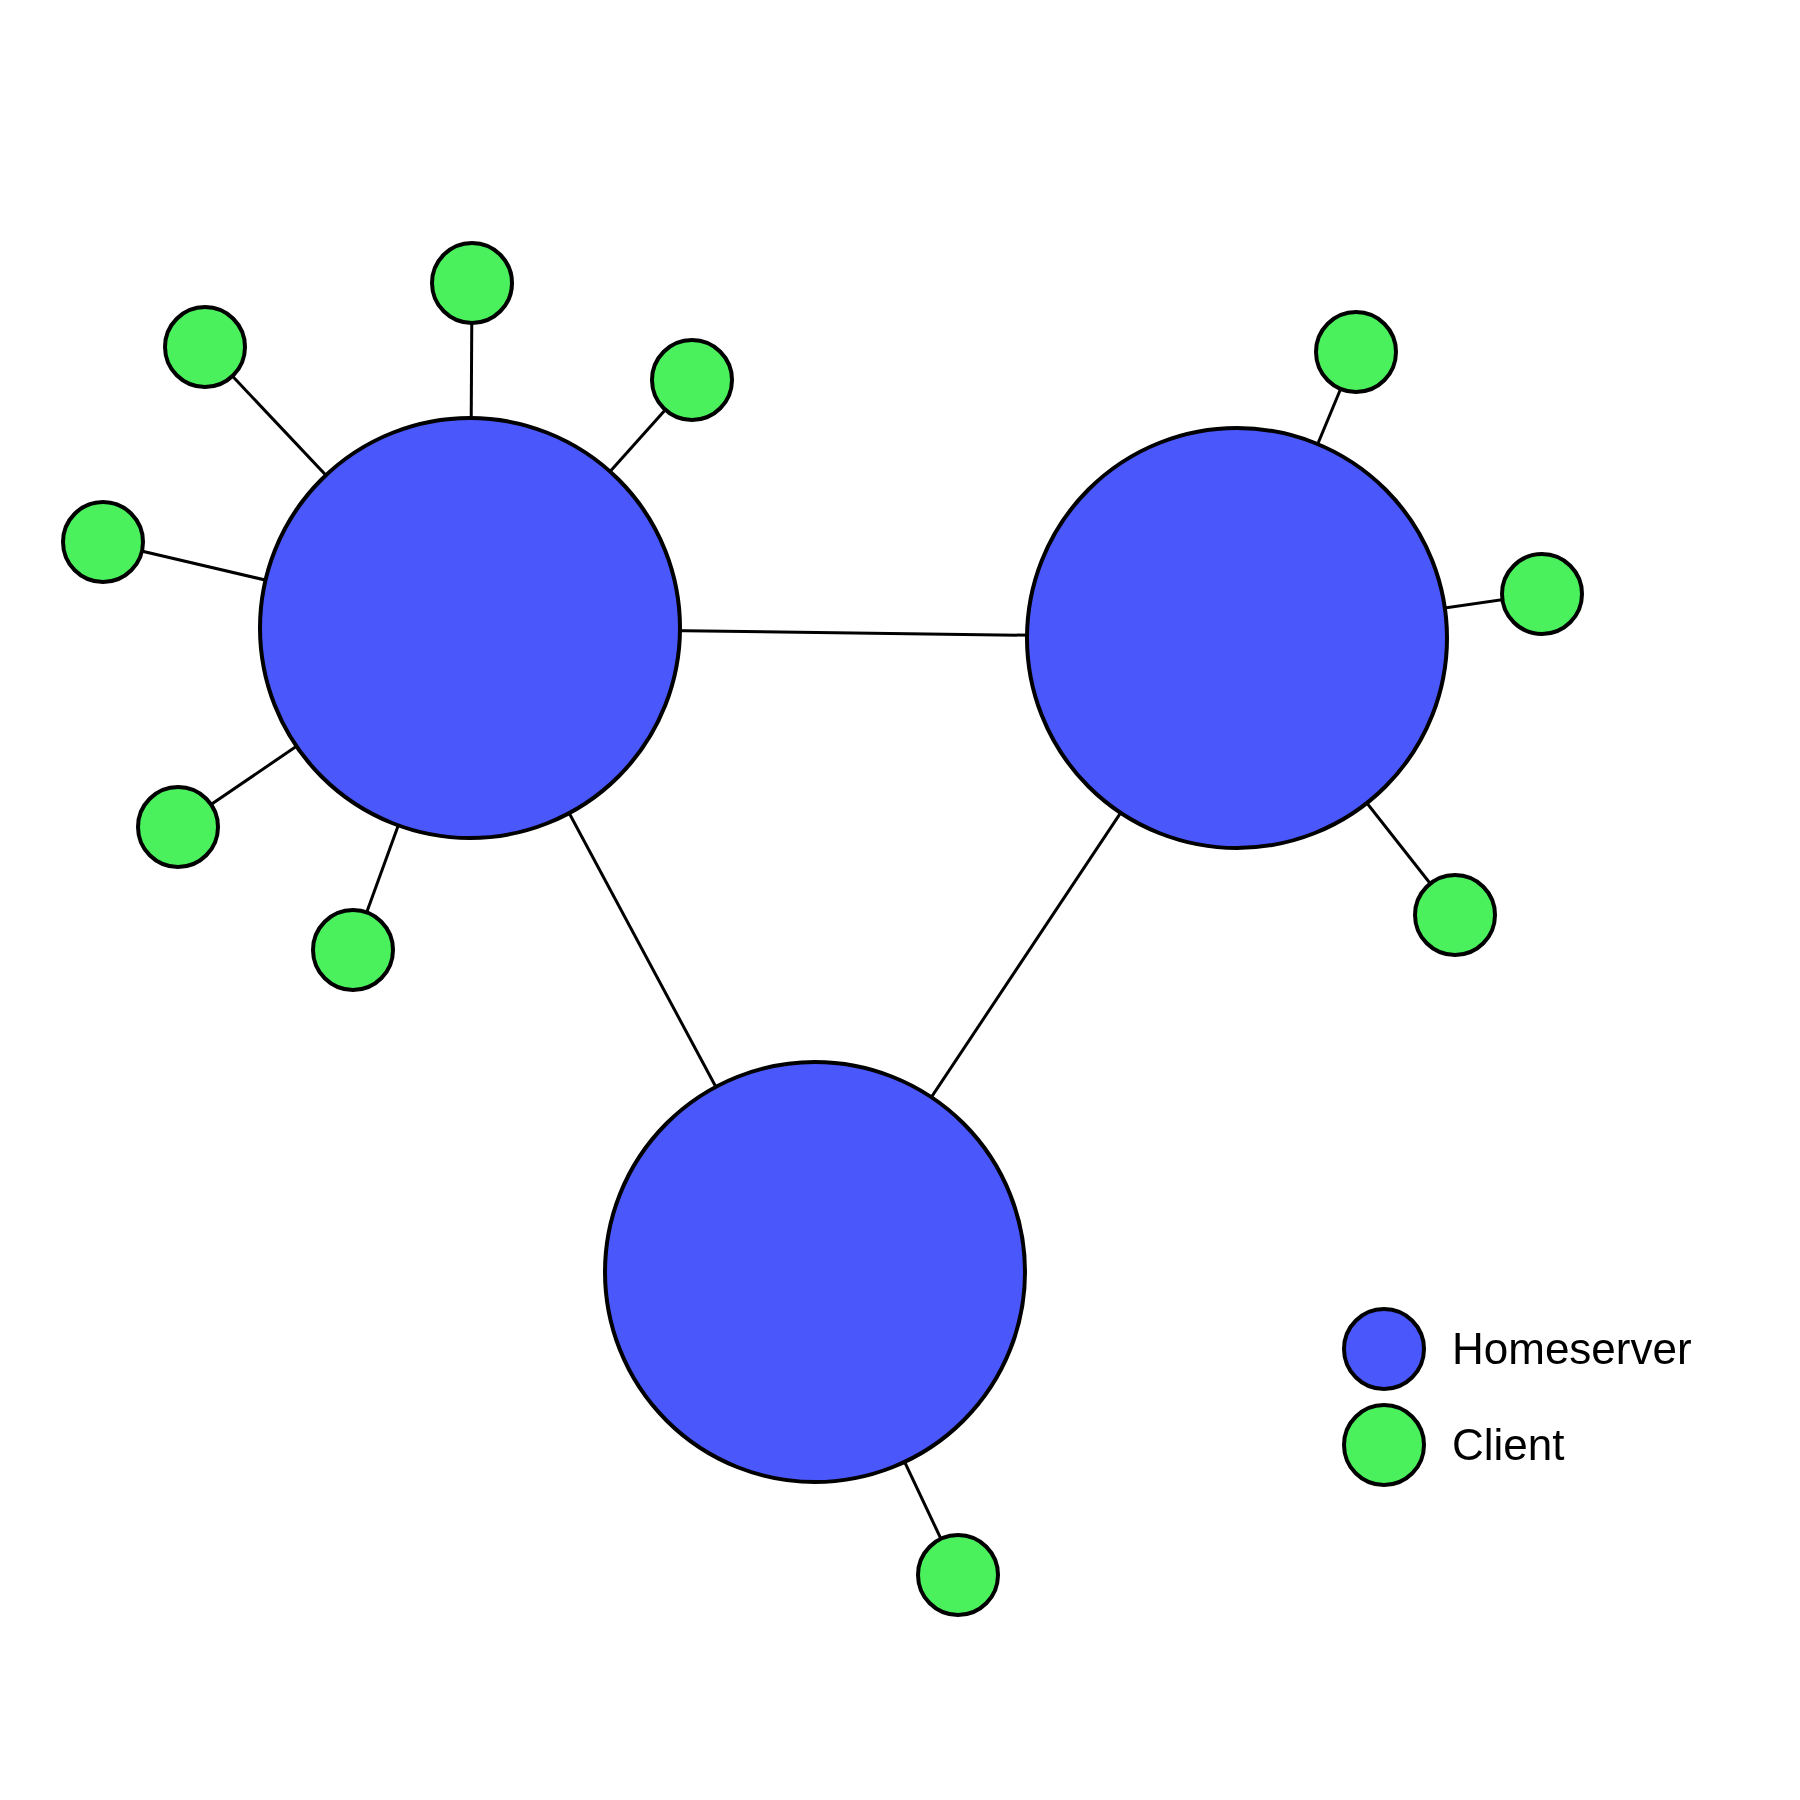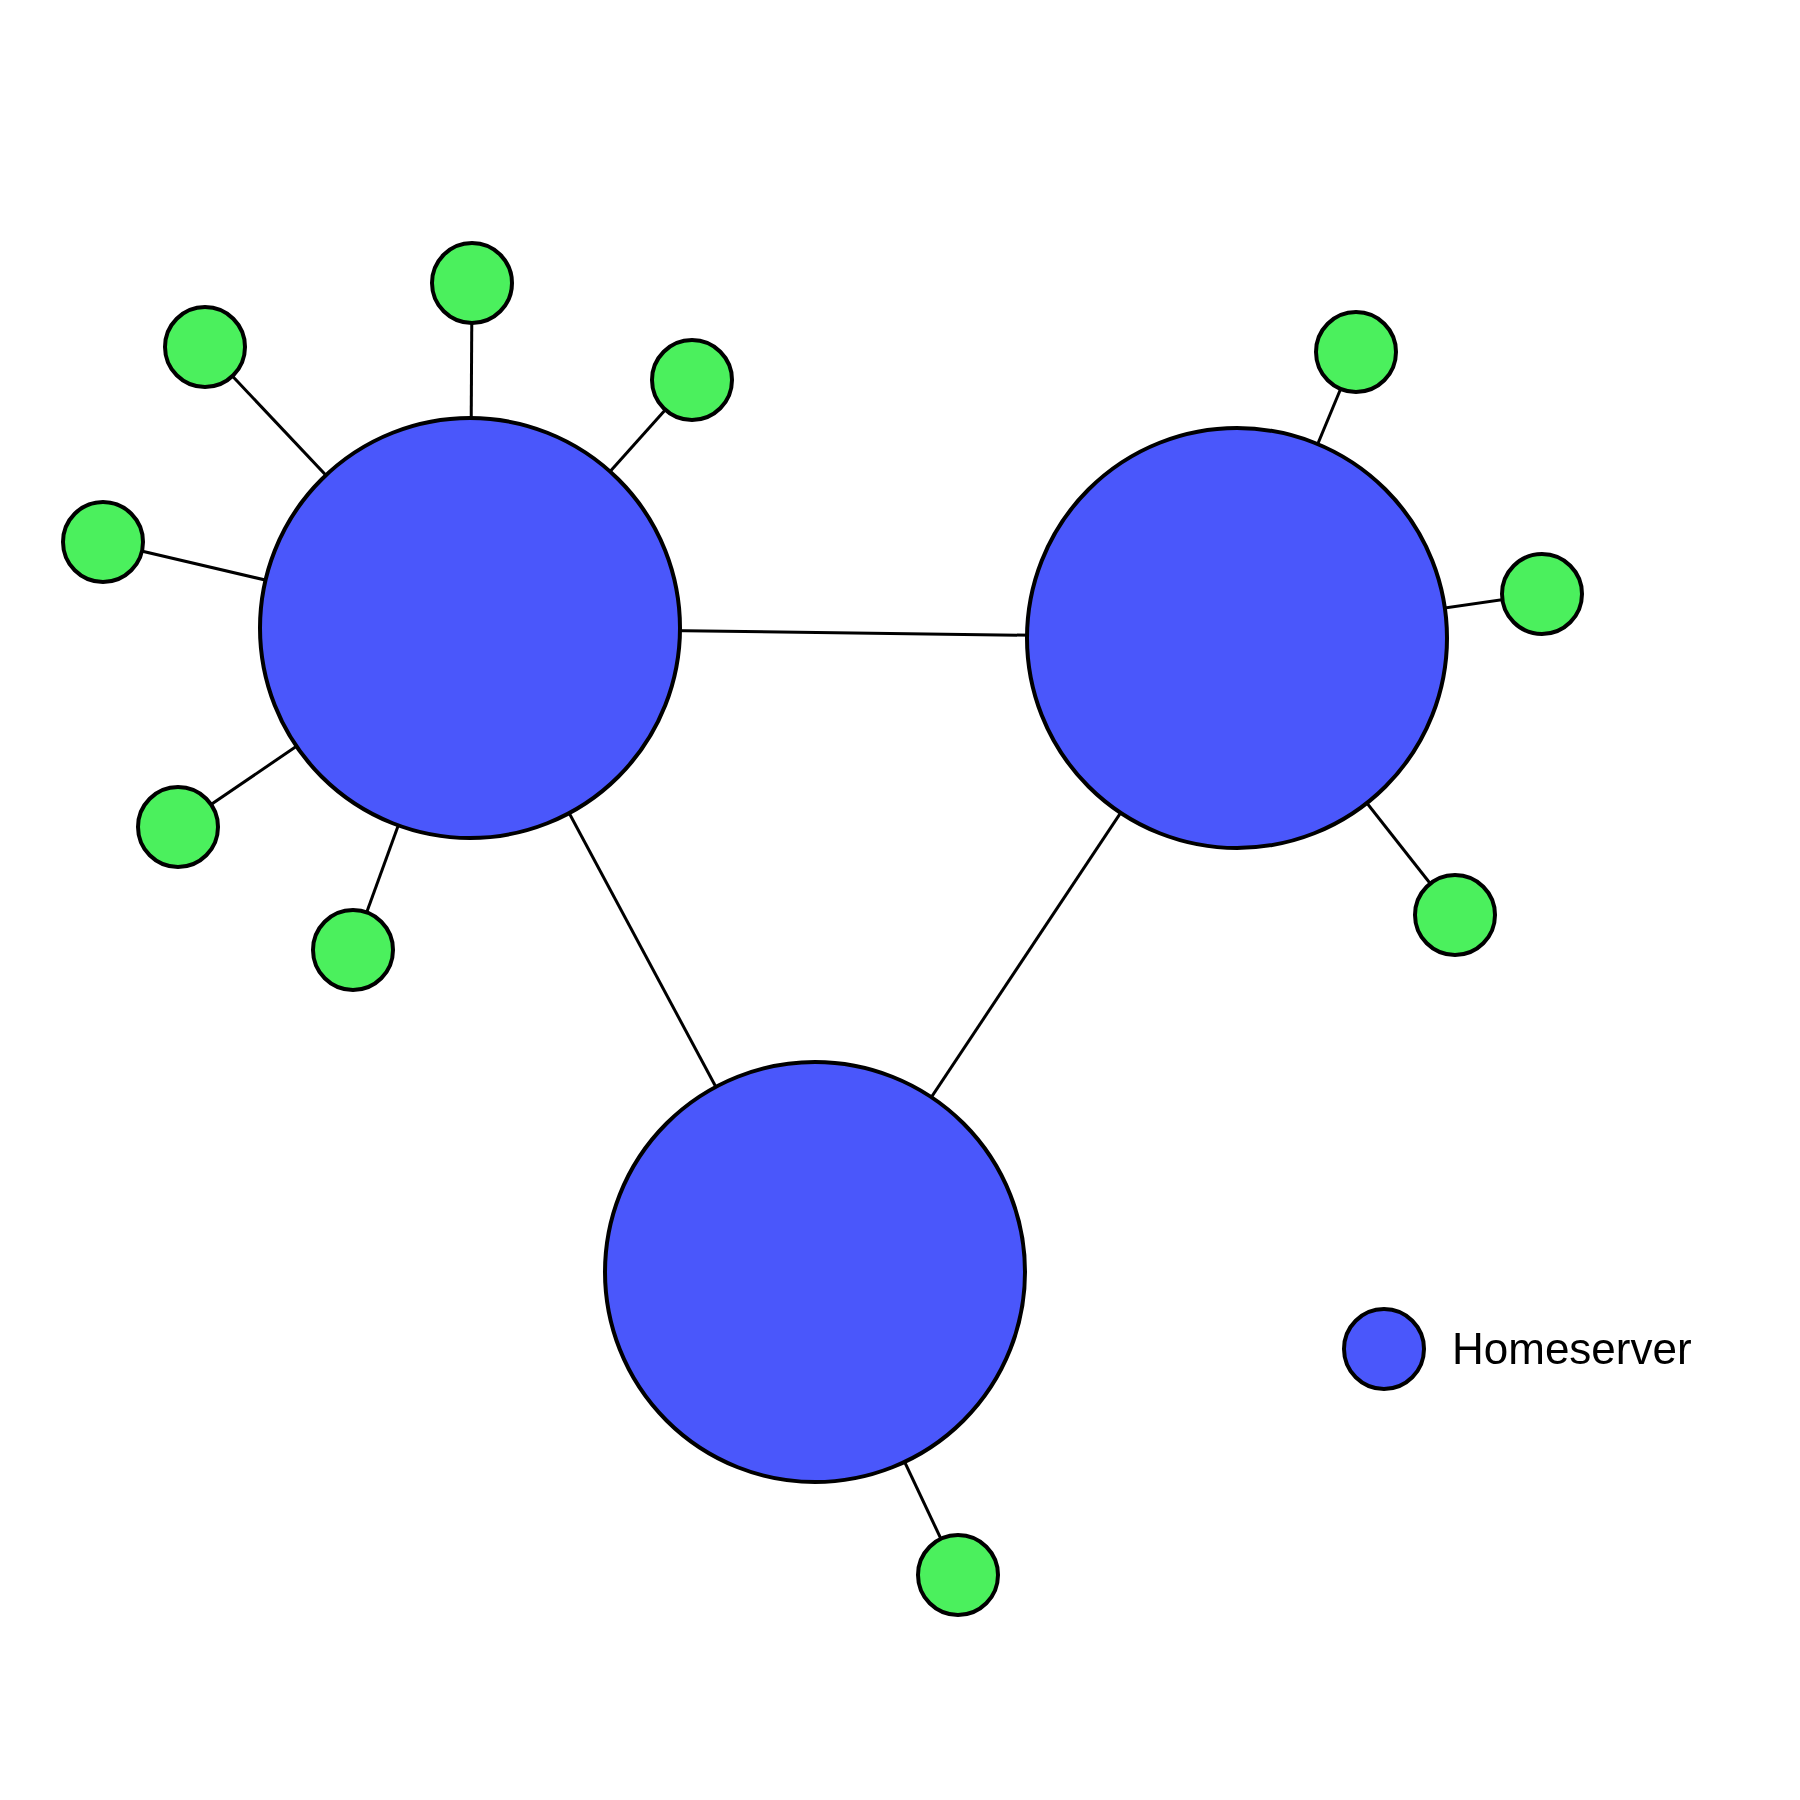--- a/index.html
+++ b/index.html
@@ -82,14 +82,18 @@
       <circle cx="1542" cy="594" r="40" fill="#4bf05d" stroke="#000000" stroke-width="4"></circle>
       <circle cx="1455" cy="915" r="40" fill="#4bf05d" stroke="#000000" stroke-width="4"></circle>
       <circle cx="958" cy="1575" r="40" fill="#4bf05d" stroke="#000000" stroke-width="4"></circle>
     </svg>
 
   <div class="legend">
     <div class="legend-row">
       <span class="swatch" id="swatch-homeserver" style="background: rgb(74, 87, 251);"></span>
       <span class="legend-label">Homeserver</span>
     </div>
+    <div class="legend-row">
+      <span class="swatch" id="swatch-client" style="background: rgb(75, 240, 93);"></span>
+      <span class="legend-label">Client</span>
+    </div>
   </div>
 </div>
 
 </body></html>

